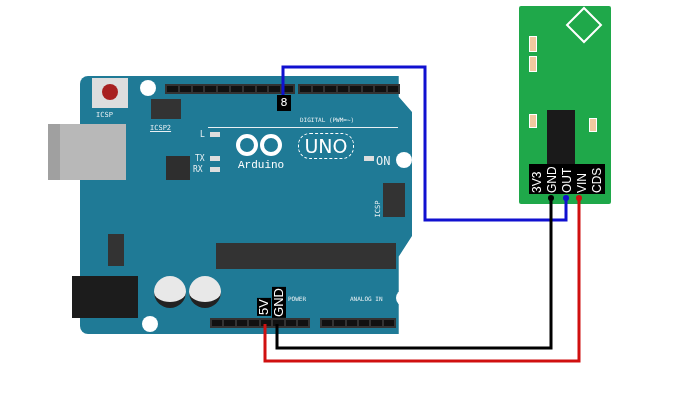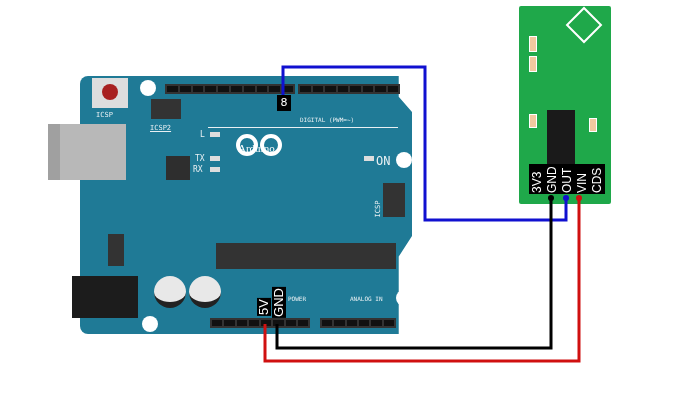--- a/index.html
+++ b/index.html
@@ -76,21 +76,22 @@
   <div class="abs" style="left:210px;top:167px;width:10px;height:5px;background:#ddd;"></div>
   <div class="abs" style="left:364px;top:156px;width:10px;height:5px;background:#ddd;"></div>
   <div class="silk" style="left:376px;top:154px;font-size:12px;">ON</div>
 
   <div class="abs" style="left:166px;top:156px;width:24px;height:24px;background:#2e2e2e;"></div>
 
   <div class="abs" style="left:236px;top:134px;width:56px;height:22px;">
     <div class="abs" style="left:0;top:0;width:22px;height:22px;border-radius:50%;border:4px solid #fff;box-sizing:border-box;"></div>
     <div class="abs" style="left:24px;top:0;width:22px;height:22px;border-radius:50%;border:4px solid #fff;box-sizing:border-box;"></div>
   </div>
-  <div class="abs" style="left:238px;top:142px;color:#fff;font-size:11px;font-family:Liberation Serif, serif;">Arduino</div>
+  <div class="abs" style="left:298px;top:133px;width:54px;height:24px;border:1px dashed #fff;border-radius:12px;color:#fff;font-size:19px;line-height:24px;text-align:center;">UNO</div>
+  <div class="abs" style="left:238px;top:159px;color:#fff;font-size:11px;font-family:Liberation Mono, monospace;">Arduino</div>
 
   <div class="abs" style="left:383px;top:183px;width:22px;height:34px;background:#333;"></div>
   <div class="silk" style="left:370px;top:205px;transform:rotate(-90deg);font-size:7px;">ICSP</div>
 
   <div class="abs" style="left:216px;top:243px;width:180px;height:26px;background:#333;"></div>
 
   <div class="abs" style="left:108px;top:234px;width:16px;height:32px;background:#333;"></div>
 
   <div class="abs" style="left:154px;top:276px;width:32px;height:32px;border-radius:50%;background:#e8e8e8;border-bottom:6px solid #222;box-sizing:border-box;"></div>
   <div class="abs" style="left:189px;top:276px;width:32px;height:32px;border-radius:50%;background:#e8e8e8;border-bottom:6px solid #222;box-sizing:border-box;"></div>

